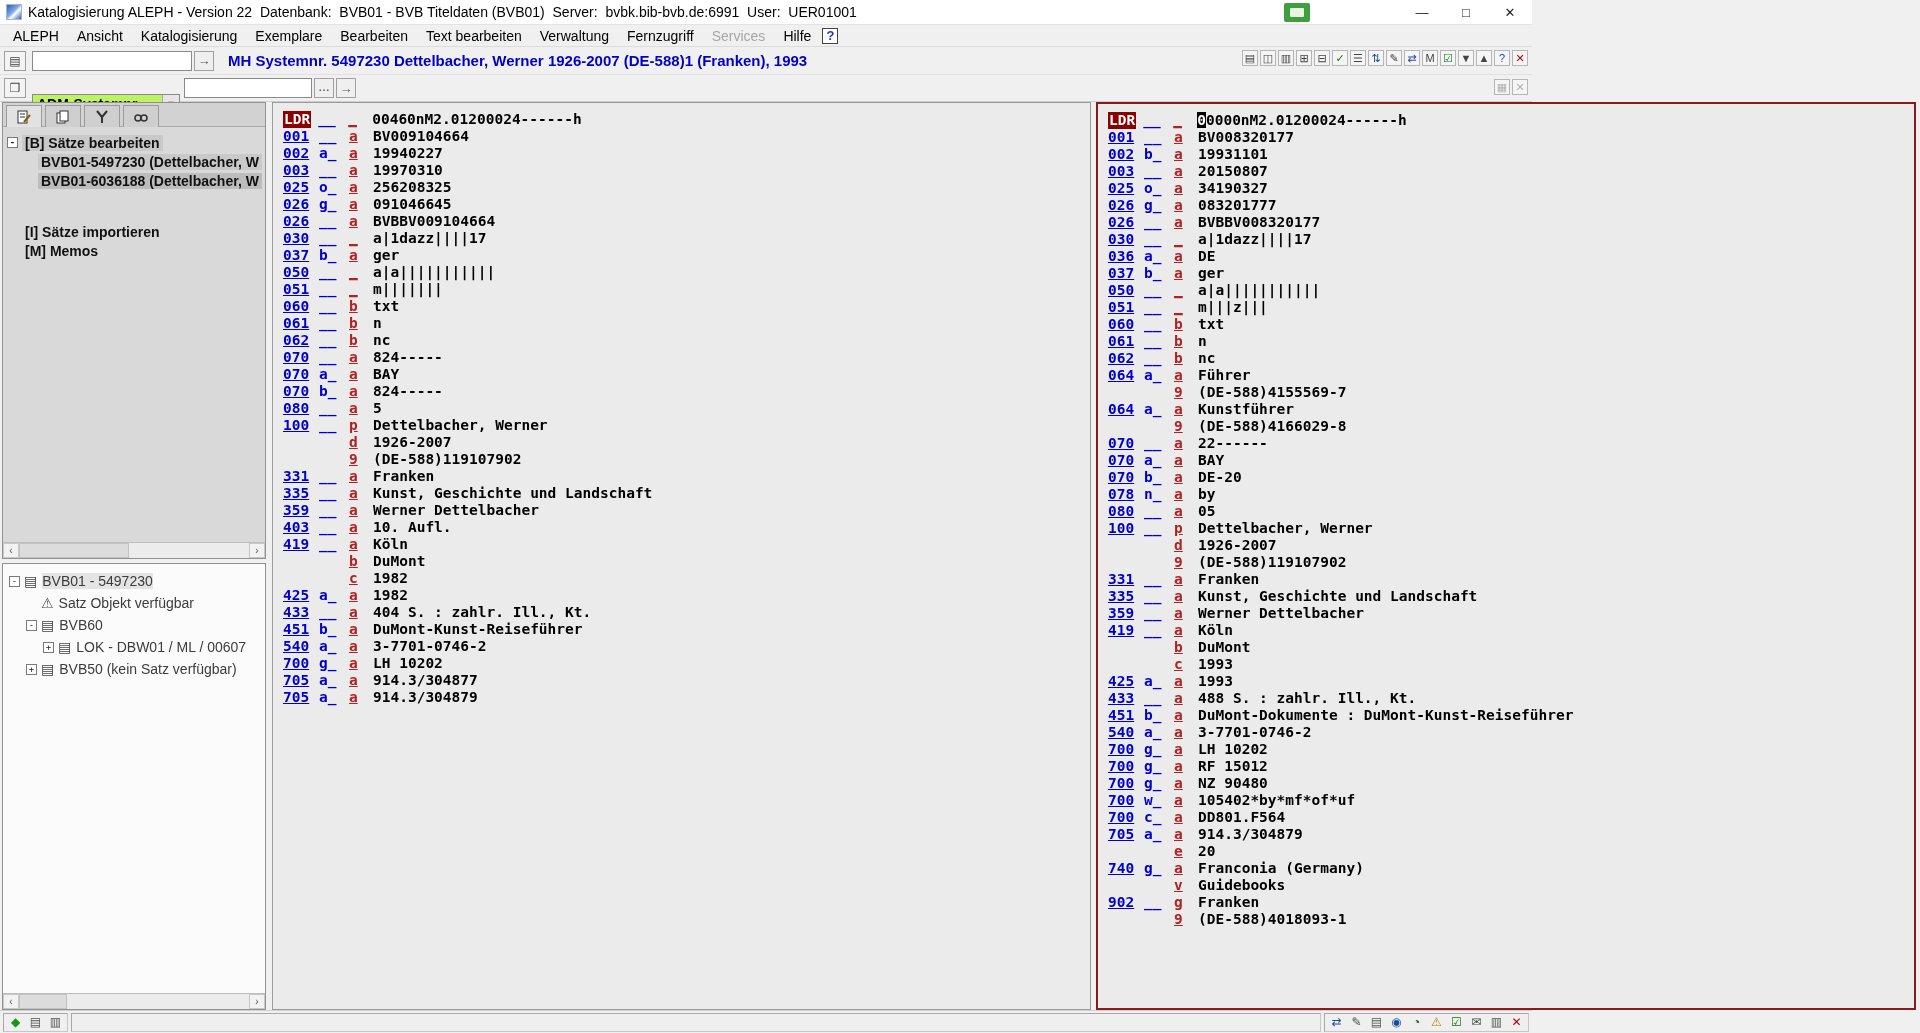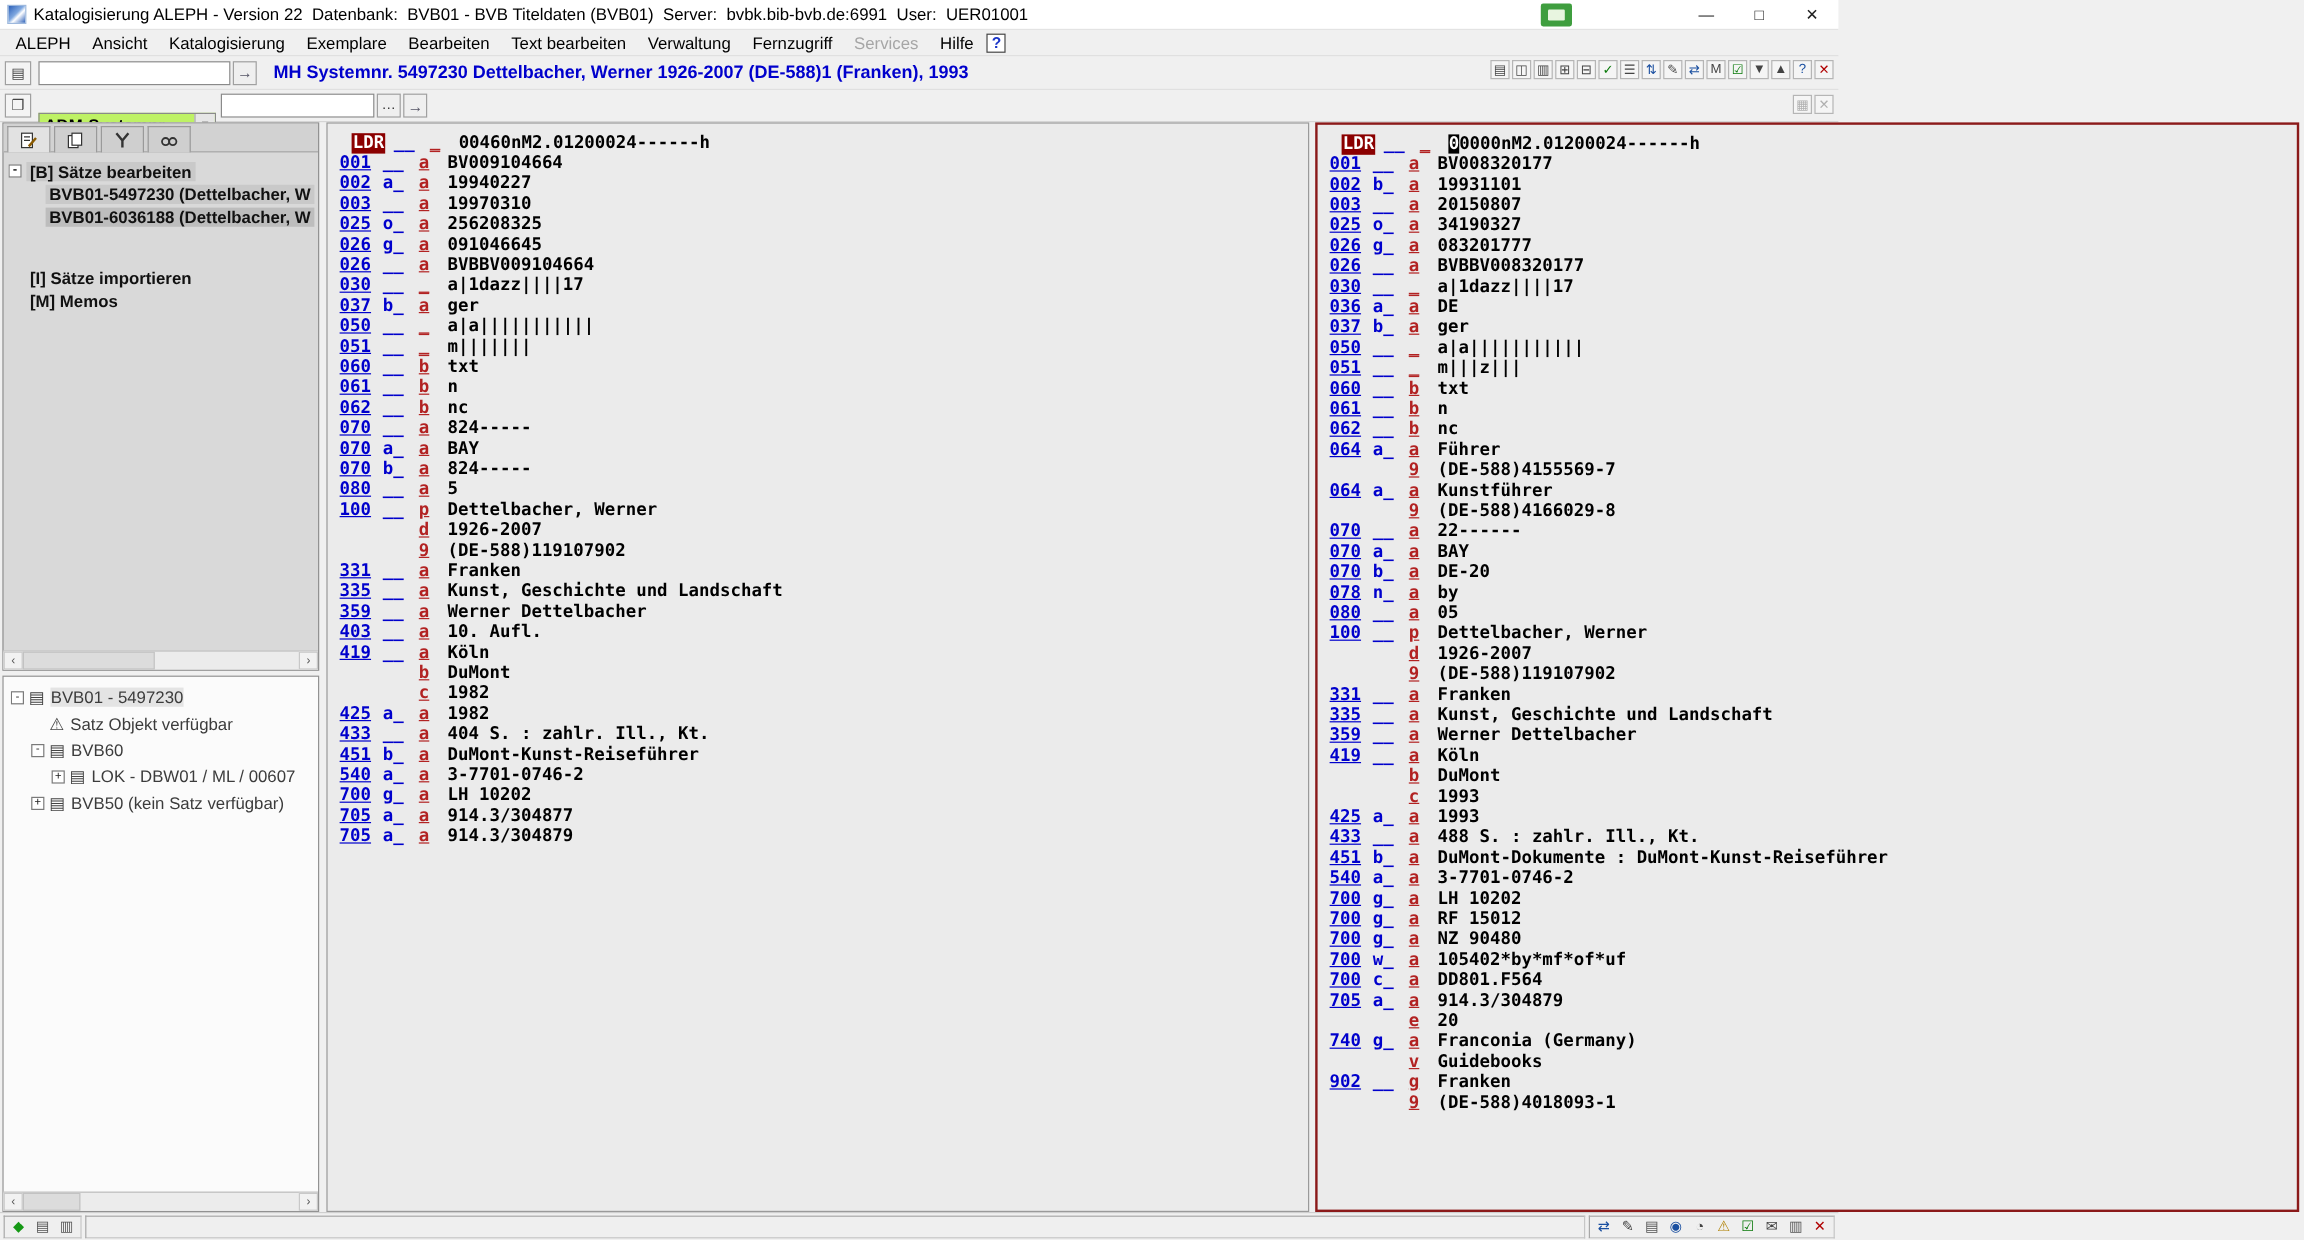--- a/index.html
+++ b/index.html
@@ -92,21 +92,21 @@
   
   .record { font-family:"DejaVu Sans Mono", monospace; font-weight:bold; font-size:14.5px; }
   .record-left { position:absolute; left:272px; top:0; width:819px; height:100%;
                  background:#ebebeb; border:1px solid #9a9a9a; overflow:hidden; }
   .record-right { position:absolute; left:1096px; top:0; width:820px; height:100%;
                   background:#ebebeb; border:2px solid #8b1a1a; overflow:hidden; }
   .rows { padding:8px 0 0 10px; }
   .mrow { height:17px; line-height:17px; white-space:pre; }
   .mrow .tag { display:inline-block; width:36px; color:#0000cc; text-decoration:underline; }
   .mrow .tag.ldr { color:#fff; background:#8b0000; text-decoration:none; width:auto; padding:0 1px;
-                   margin-right:7px;margin-left:10px; }
+                   margin-right:7px; }
   .mrow .ind { display:inline-block; width:30px; color:#0000cc; }
   .mrow .sub { display:inline-block; width:24px; color:#b22222; text-decoration:underline; }
   .mrow .val { color:#000; }
   .cursor { background:#000; color:#fff; }
 
   
   .statusbar { position:absolute; left:0; right:0; bottom:0; height:23px; background:#f0f0f0;
                border-top:1px solid #cfcfcf; display:flex; align-items:center; padding:0 3px; }
   .sb-cell { height:19px; border:1px solid #c6c6c6; border-top-color:#a8a8a8; border-left-color:#a8a8a8;
              background:#efefef; display:flex; align-items:center; padding:0 3px; gap:3px; }

